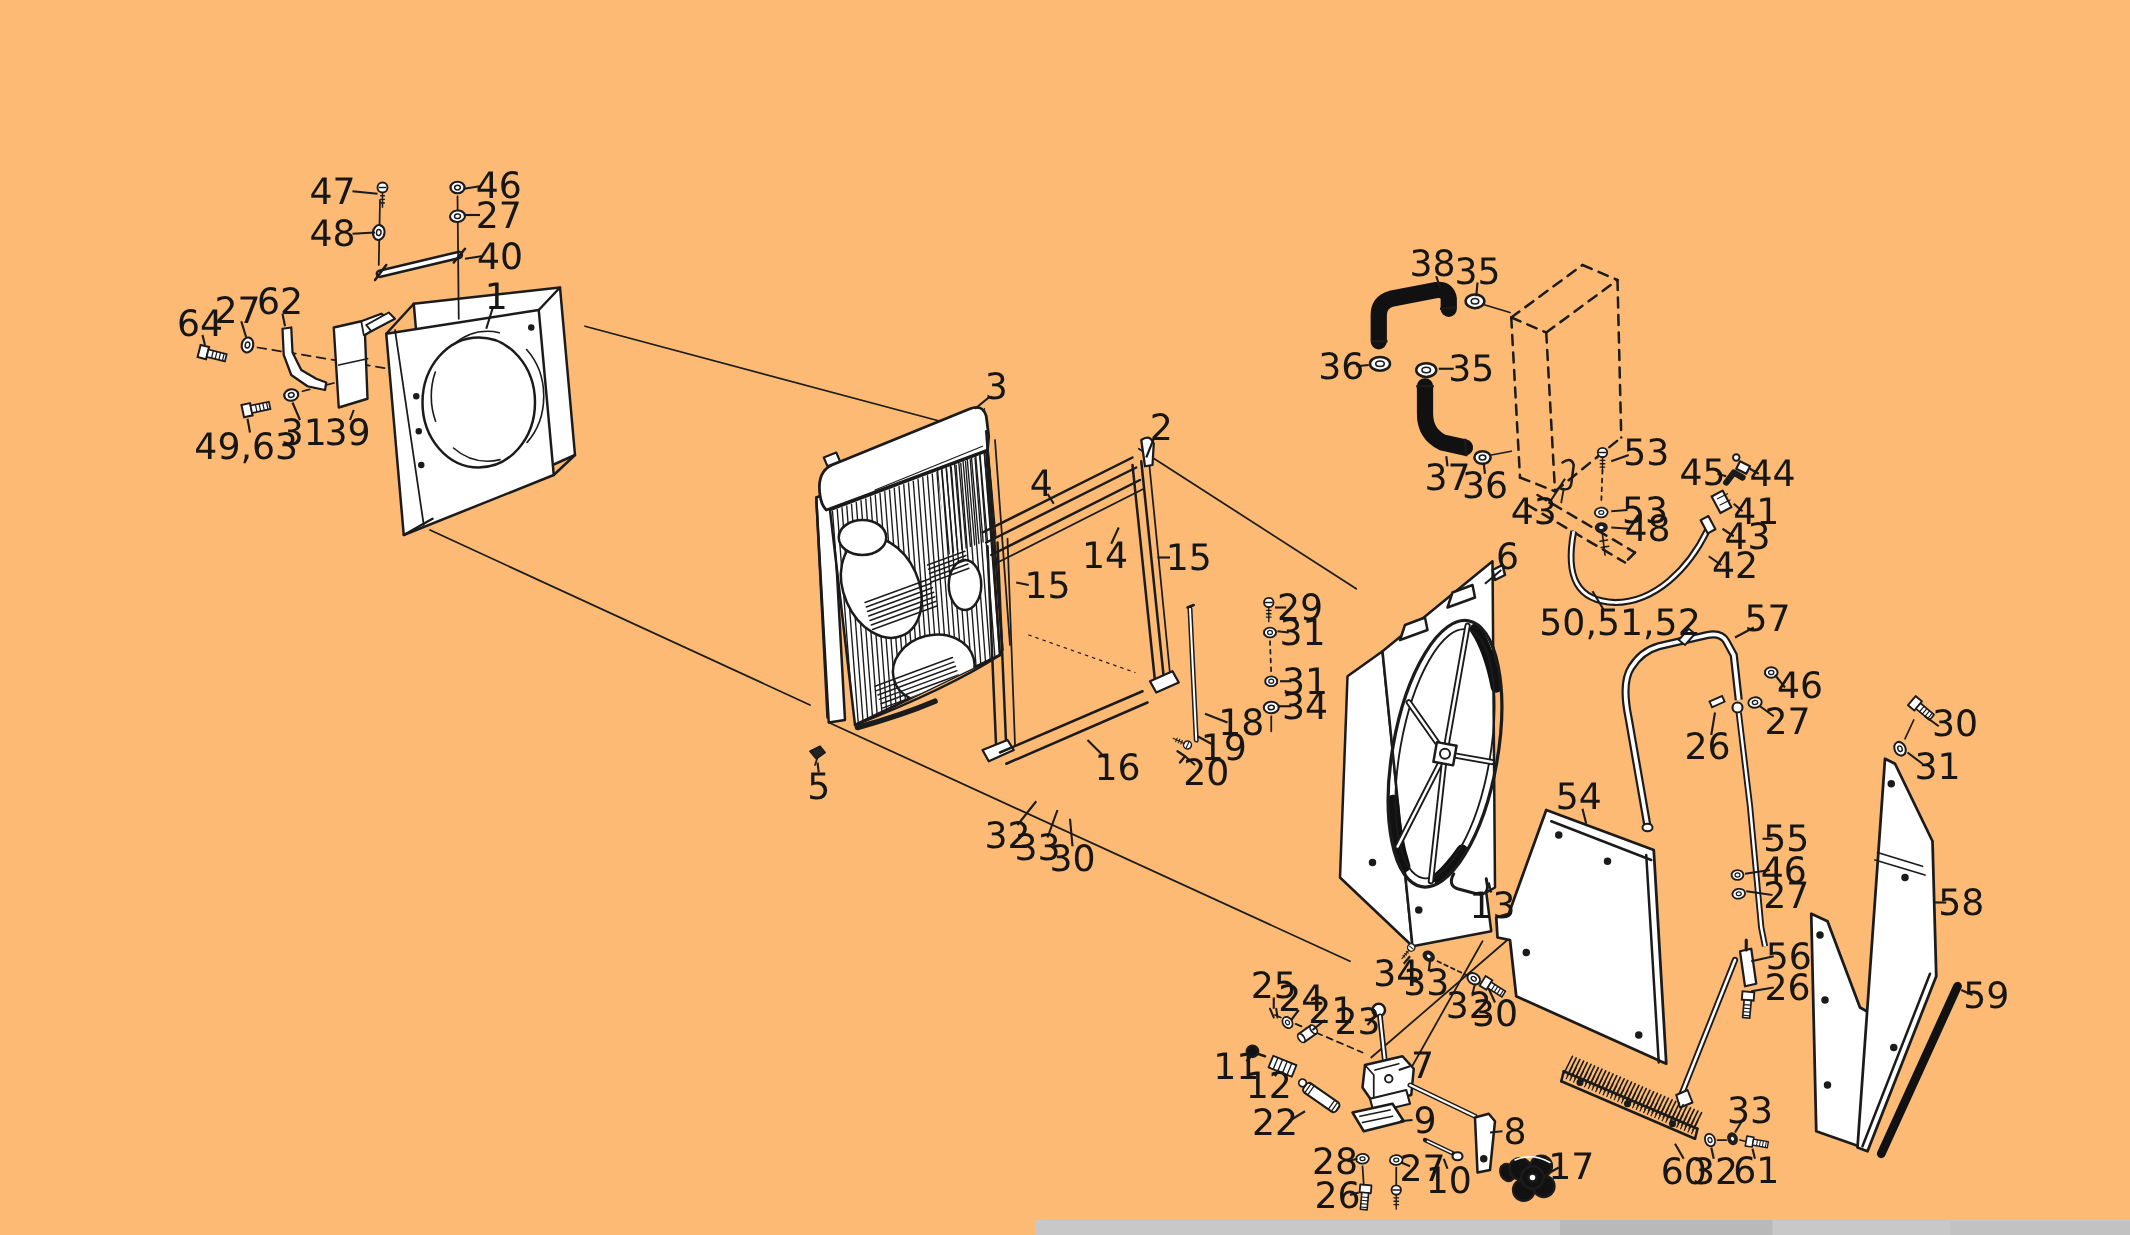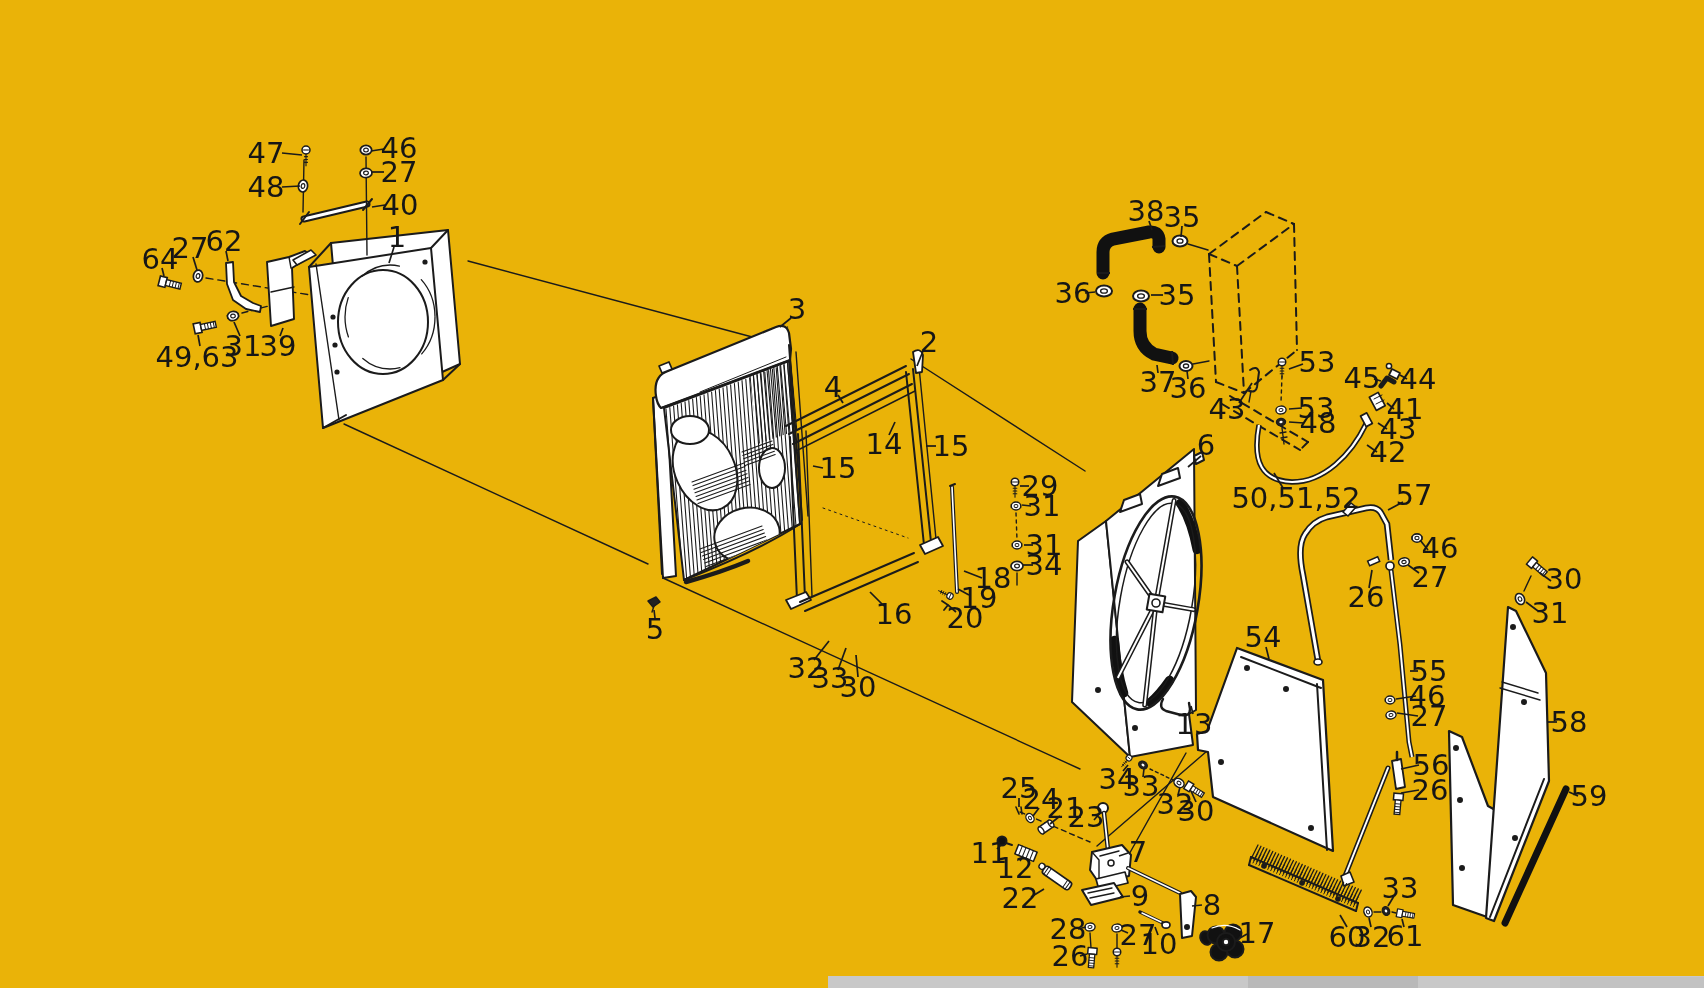--- a/index.html
+++ b/index.html
@@ -1,17 +1,17 @@
 <!DOCTYPE html>
 <html><head>
 <meta charset="utf-8">
 <title>Exploded Parts Diagram</title>
 <style>
   html,body{margin:0;padding:0;background:#ffffff;}
-  .stage{position:relative;width:1704px;height:988px;background:#eab308;overflow:hidden;
+  .stage{position:relative;width:1704px;height:988px;background:#fdba74;overflow:hidden;
          font-family:"DejaVu Sans","Liberation Sans",sans-serif;}
   svg{display:block}
   .callout-text{font-family:"DejaVu Sans","Liberation Sans",sans-serif;
                 font-size:29px;font-weight:500;fill:#161616;}
   .ink{stroke:#1b1b1b;fill:none;stroke-width:2;stroke-linecap:round;stroke-linejoin:round;}
   .thin{stroke-width:1.4;}
   .white{fill:#ffffff;}
 </style>
 </head>
 <body>

